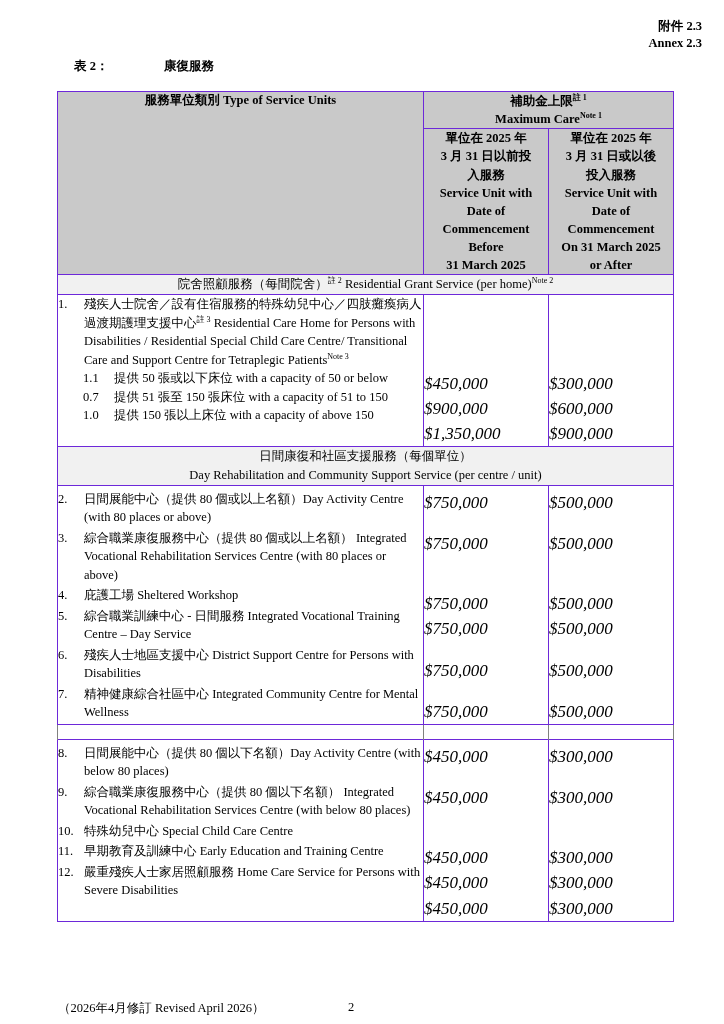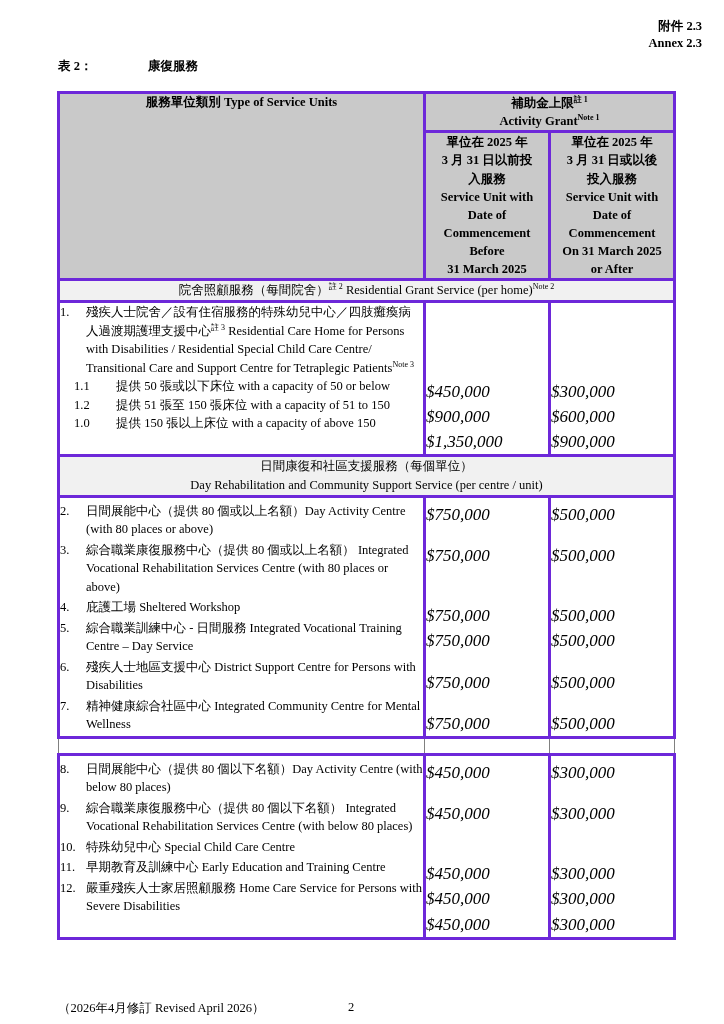--- a/index.html
+++ b/index.html
@@ -34,21 +34,21 @@
   .annex-line {
     font-size: 12.5px;
     font-weight: bold;
     white-space: nowrap;
   }
 
   
   .caption-block {
     position: absolute;
     top: 58px;
-    left: 58px;
+    left: 74px;
     line-height: 1.35;
   }
   .caption-row {
     display: flex;
     align-items: baseline;
     white-space: nowrap;
   }
   .caption-label {
     width: 90px;
     flex: 0 0 90px;
@@ -63,21 +63,21 @@
   
   .grant-table {
     position: absolute;
     top: 91px;
     left: 57px;
     width: 616px;
     border-collapse: collapse;
     table-layout: fixed;
   }
   .grant-table td, .grant-table th {
-    border: 3px solid #6d28d9;
+    border: 1px solid #6d28d9;
     vertical-align: top;
     padding: 0;
   }
 
   .hdr {
     background: #c9c9c9;
     text-align: center;
     font-weight: bold;
     font-size: 12.5px;
     line-height: 1.45;
@@ -161,21 +161,21 @@
     margin: 0;
     padding: 0;
   }
   ul.sublist > li {
     position: relative;
     padding-left: 56px;
     white-space: nowrap;
   }
   ul.sublist > li > .subnum {
     position: absolute;
-    left: 14px;
+    left: 25px;
     top: 0;
     width: 32px;
   }
 
   .para-lead {
     position: relative;
     padding-left: 26px;
   }
   .para-lead > .num {
     position: absolute;
@@ -239,21 +239,21 @@
 
       <tr>
         <td class="hdr-left" rowspan="2">
           <span>服務單位類別 Type of Service Units</span>
         </td>
         <td class="hdr hdr-top" colspan="2">
           <div>
             <span>補助金上限</span><span class="sup">註 1</span>
           </div>
           <div>
-            <span>Activity Grant</span><span class="sup">Note 1</span>
+            <span>Maximum Care</span><span class="sup">Note 1</span>
           </div>
         </td>
       </tr>
       <tr>
         <td class="hdr hdr-sub">
           <div>單位在 2025 年</div>
           <div>3 月 31 日以前投</div>
           <div>入服務</div>
           <div>Service Unit with</div>
           <div>Date of</div>
@@ -288,21 +288,21 @@
             <span>Persons with Disabilities / Residential Special Child Care</span>
             <span>Centre/ Transitional Care and Support Centre for Tetraplegic</span>
             <span>Patients</span><span class="sup-reg">Note 3</span>
           </div>
           <ul class="sublist">
             <li>
               <span class="subnum">1.1</span>
               <span>提供 50 張或以下床位 with a capacity of 50 or below</span>
             </li>
             <li>
-              <span class="subnum">1.2</span>
+              <span class="subnum">0.7</span>
               <span>提供 51 張至 150 張床位 with a capacity of 51 to 150</span>
             </li>
             <li>
               <span class="subnum">1.0</span>
               <span>提供 150 張以上床位 with a capacity of above 150</span>
             </li>
           </ul>
         </td>
         <td class="moneycell">
           <div style="height:76px"></div>

